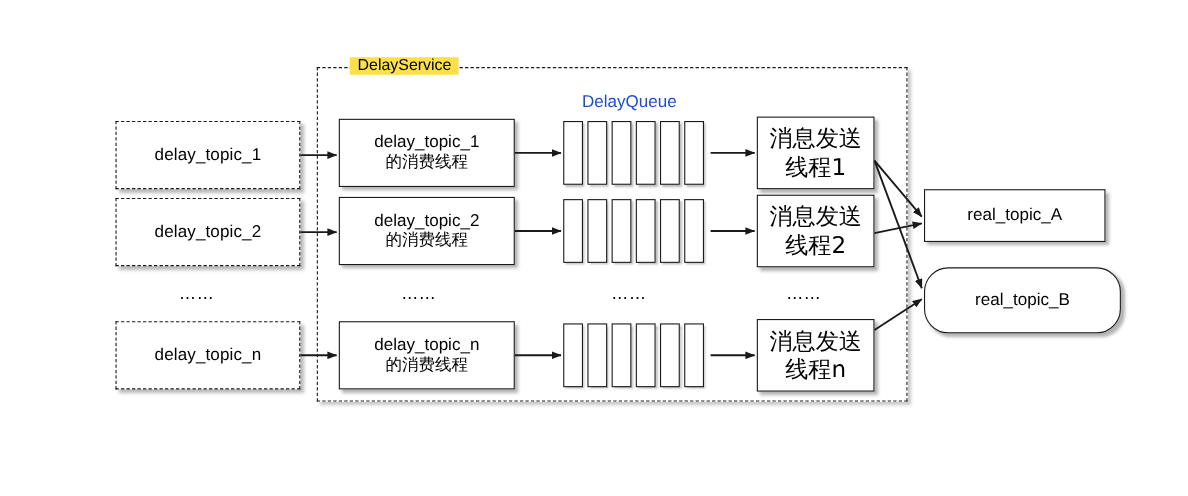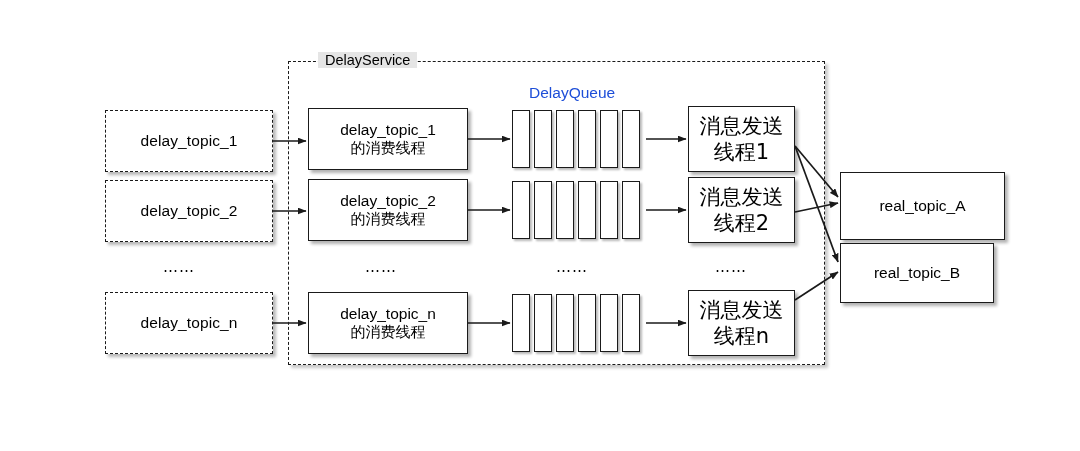--- a/index.html
+++ b/index.html
@@ -66,21 +66,21 @@
     position: absolute;
     box-sizing: border-box;
     border: 1.7px dashed #1a1a1a;
     background: transparent;
     box-shadow: 3px 3px 3px rgba(0,0,0,0.22);
   }
   .group-title {
     position: absolute;
     font-size: 14.5px;
     color: #000000;
-    background: #e5e5e5;
+    background: #fde047;
     padding: 0 7px;
     white-space: nowrap;
   }
   .queue-group {
     position: absolute;
     display: flex;
     gap: 4px;
   }
   .queue-cell {
     box-sizing: border-box;
@@ -182,25 +182,25 @@
     <div class="queue-cell"></div>
     <div class="queue-cell"></div>
     <div class="queue-cell"></div>
   </div>
 
   <div class="node solid-box" style="left:688px; top:290px; width:107px; height:66px;">
     <span class="sender-cn">消息发送</span>
     <span class="sender-cn">线程n</span>
   </div>
 
-  <div class="node solid-box" style="left:840px; top:172px; width:165px; height:68px;">
+  <div class="node solid-box" style="left:840px; top:172px; width:165px; height:48px;">
     <span class="real-label">real_topic_A</span>
   </div>
 
-  <div class="node solid-box" style="left:840px; top:243px; width:154px; height:60px;">
+  <div class="node solid-box" style="left:840px; top:243px; width:179px; height:60px;border-radius:22px;">
     <span class="real-label">real_topic_B</span>
   </div>
 
   <svg class="layer" viewBox="0 0 1080 451">
     <defs>
       <marker id="arrowhead" markerWidth="9" markerHeight="7" refX="8.4" refY="3.5" orient="auto" markerUnits="userSpaceOnUse">
         <polygon points="0 0, 9 3.5, 0 7" fill="#1a1a1a"></polygon>
       </marker>
     </defs>
 

